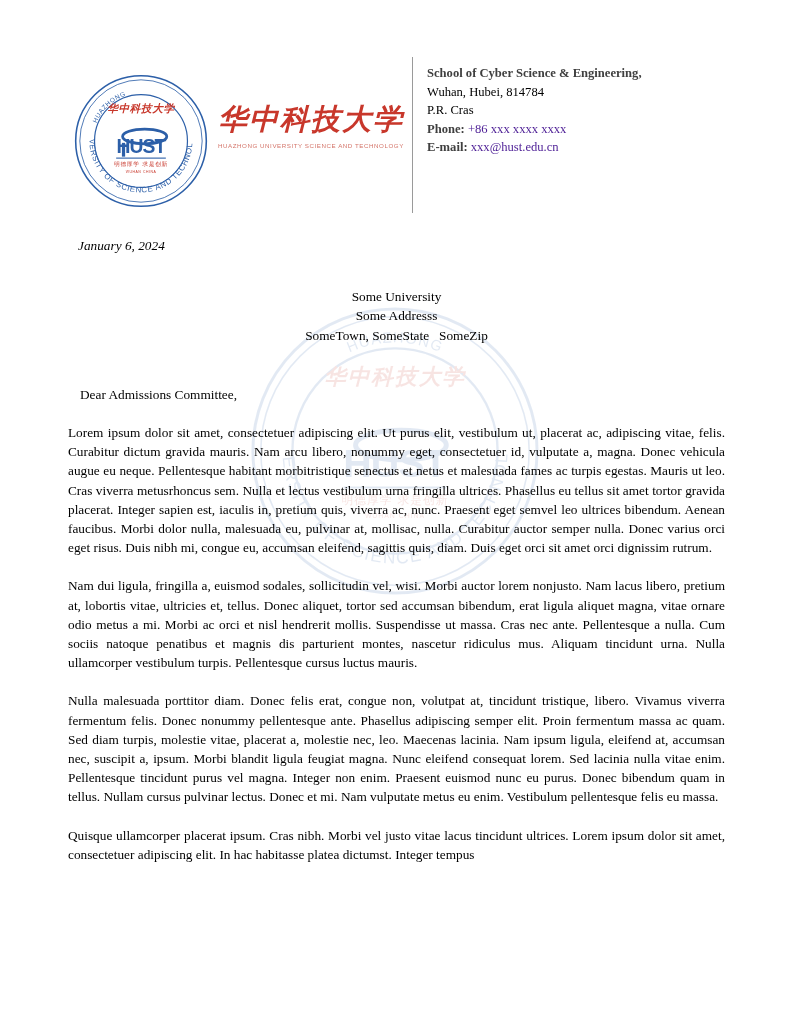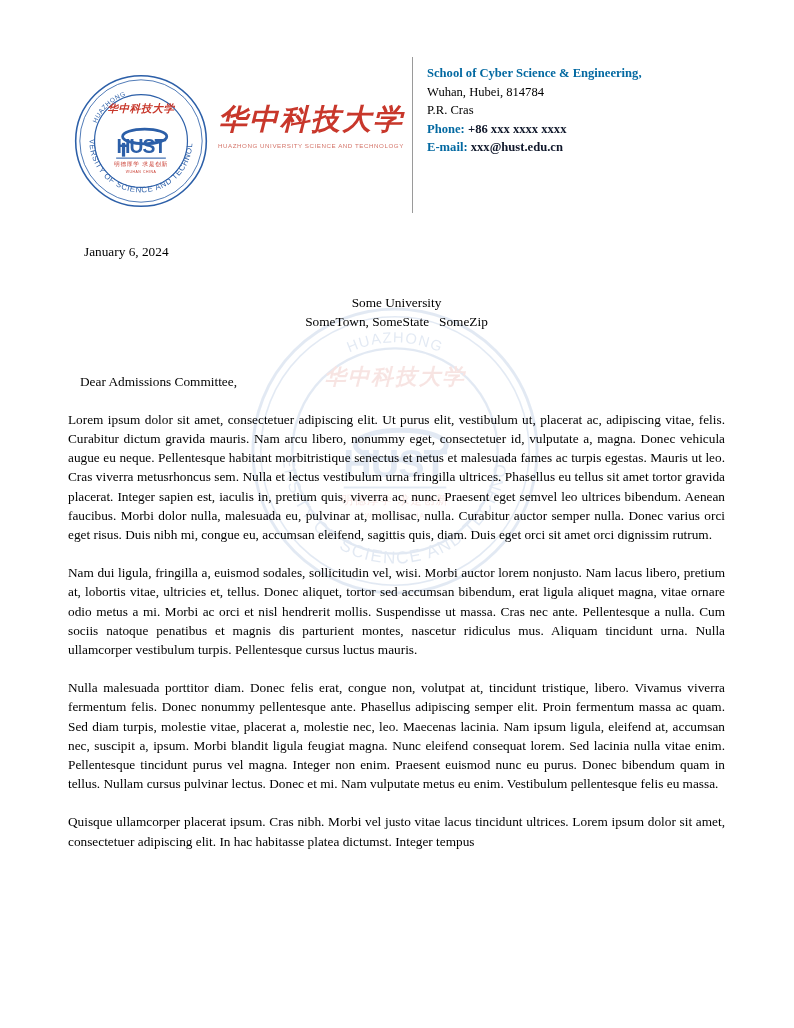--- a/index.html
+++ b/index.html
@@ -89,44 +89,45 @@
 
   .contact {
     position: absolute;
     left: 427px;
     top: 64px;
     width: 320px;
     font-size: 12.6px;
     line-height: 18.6px;
   }
   .contact .blue-bold {
-    color: #0369a1;
+    color: #404040;
     font-weight: 700;
   }
   .contact .line {
     white-space: nowrap;
   }
   .contact .val {
-    color: #0f172a;
-    font-weight: 700;
+    color: #4c1d95;
+    font-weight: 400;
   }
 
   
   .doc-body {
     position: absolute;
     left: 68px;
     top: 226px;
     width: 657px;
     z-index: 1;
     font-size: 13.3px;
     line-height: 19.2px;
   }
 
   .date-line {
-    margin: 16px;
+    margin: 10px;
+    font-style: italic;
   }
   .recipient {
     margin: 32px 0 0 0;
     text-align: center;
   }
   .recipient div { white-space: pre; }
 
   .salutation {
     margin: 40px 0 0 12px;
   }
@@ -222,20 +223,21 @@
     </div>
 
   </header>
 
   <main class="doc-body">
 
     <p class="date-line">January 6, 2024</p>
 
     <div class="recipient">
       <div>Some University</div>
+      <div>Some Addresss</div>
       <div>SomeTown, SomeState   SomeZip</div>
     </div>
 
     <p class="salutation">Dear Admissions Committee,</p>
 
     <p class="para">Lorem ipsum dolor sit amet, consectetuer adipiscing elit. Ut purus elit, vestibulum ut, placerat ac, adipiscing vitae, felis. Curabitur dictum gravida mauris. Nam arcu libero, nonummy eget, consectetuer id, vulputate a, magna. Donec vehicula augue eu neque. Pellentesque habitant morbitristique senectus et netus et malesuada fames ac turpis egestas. Mauris ut leo. Cras viverra metusrhoncus sem. Nulla et lectus vestibulum urna fringilla ultrices. Phasellus eu tellus sit amet tortor gravida placerat. Integer sapien est, iaculis in, pretium quis, viverra ac, nunc. Praesent eget semvel leo ultrices bibendum. Aenean faucibus. Morbi dolor nulla, malesuada eu, pulvinar at, mollisac, nulla. Curabitur auctor semper nulla. Donec varius orci eget risus. Duis nibh mi, congue eu, accumsan eleifend, sagittis quis, diam. Duis eget orci sit amet orci dignissim rutrum.</p>
     <p class="para">Nam dui ligula, fringilla a, euismod sodales, sollicitudin vel, wisi. Morbi auctor lorem nonjusto. Nam lacus libero, pretium at, lobortis vitae, ultricies et, tellus. Donec aliquet, tortor sed accumsan bibendum, erat ligula aliquet magna, vitae ornare odio metus a mi. Morbi ac orci et nisl hendrerit mollis. Suspendisse ut massa. Cras nec ante. Pellentesque a nulla. Cum sociis natoque penatibus et magnis dis parturient montes, nascetur ridiculus mus. Aliquam tincidunt urna. Nulla ullamcorper vestibulum turpis. Pellentesque cursus luctus mauris.</p>
     <p class="para">Nulla malesuada porttitor diam. Donec felis erat, congue non, volutpat at, tincidunt tristique, libero. Vivamus viverra fermentum felis. Donec nonummy pellentesque ante. Phasellus adipiscing semper elit. Proin fermentum massa ac quam. Sed diam turpis, molestie vitae, placerat a, molestie nec, leo. Maecenas lacinia. Nam ipsum ligula, eleifend at, accumsan nec, suscipit a, ipsum. Morbi blandit ligula feugiat magna. Nunc eleifend consequat lorem. Sed lacinia nulla vitae enim. Pellentesque tincidunt purus vel magna. Integer non enim. Praesent euismod nunc eu purus. Donec bibendum quam in tellus. Nullam cursus pulvinar lectus. Donec et mi. Nam vulputate metus eu enim. Vestibulum pellentesque felis eu massa.</p>
     <p class="para last">Quisque ullamcorper placerat ipsum. Cras nibh. Morbi vel justo vitae lacus tincidunt ultrices. Lorem ipsum dolor sit amet, consectetuer adipiscing elit. In hac habitasse platea dictumst. Integer tempus</p>
 

